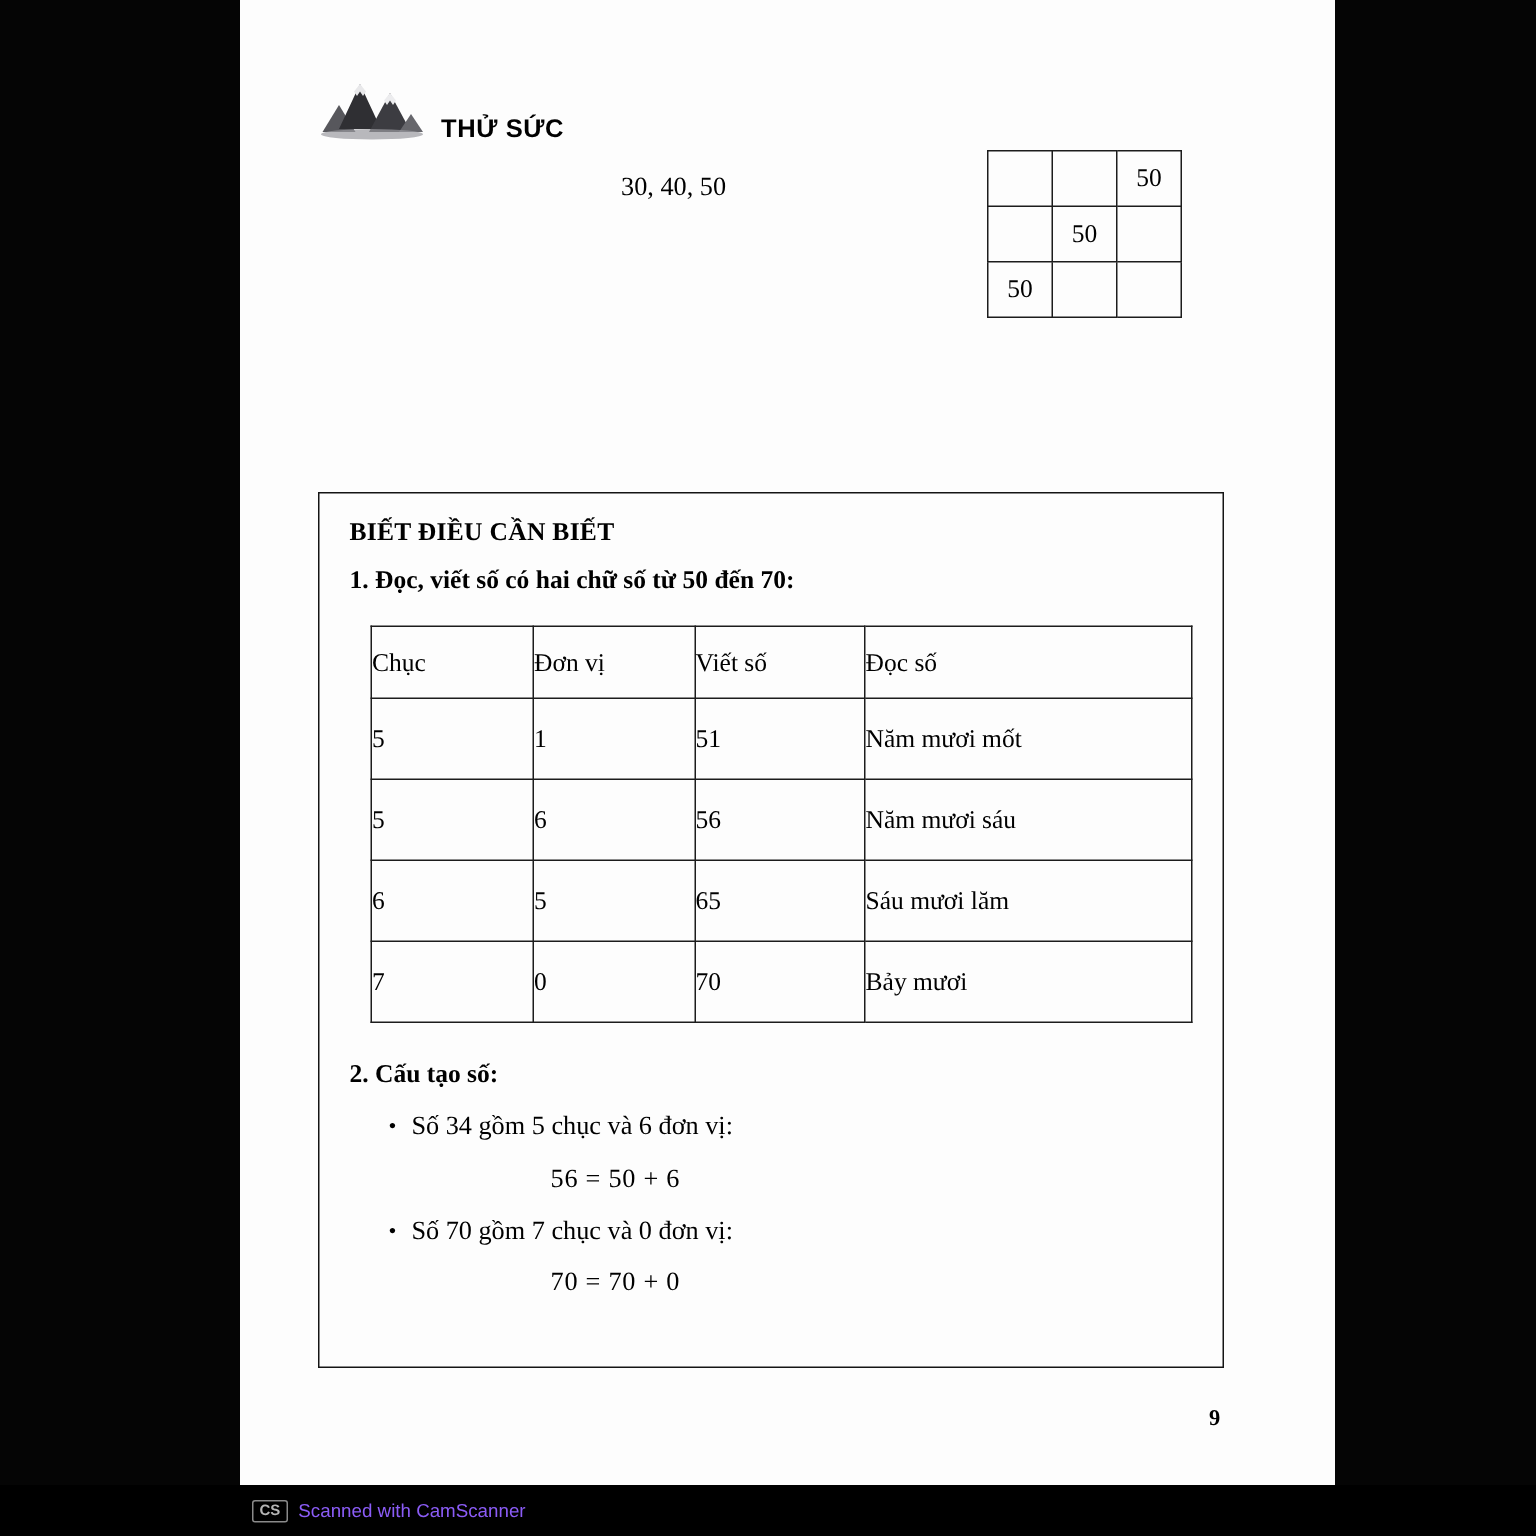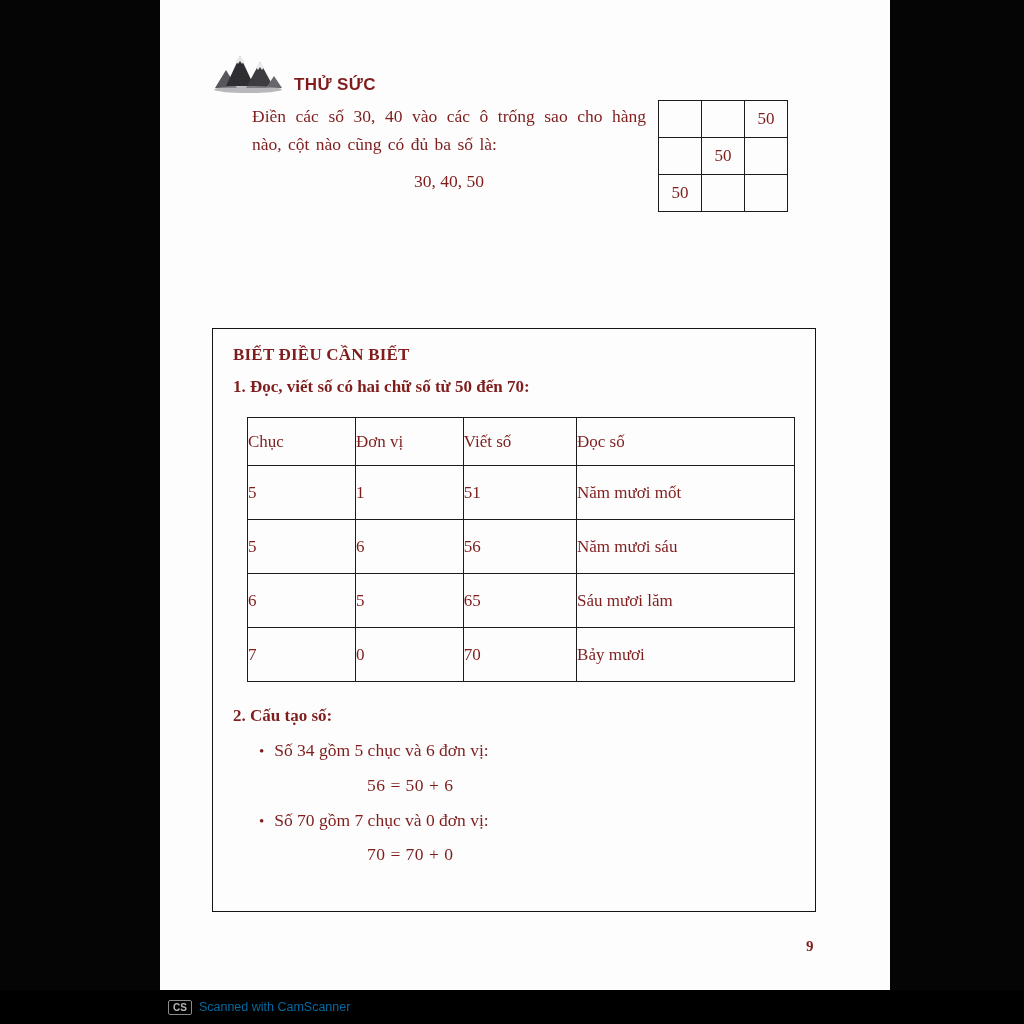--- a/index.html
+++ b/index.html
@@ -10,21 +10,21 @@
     height: 1024px;
     background: #050505;
     overflow: hidden;
     font-family: "Liberation Serif", serif;
   }
   .page {
     position: absolute;
     left: 160px; top: 0;
     width: 730px; height: 1024px;
     background: #fdfdfd;
-    color: #7f1d1d;
+    color: #000000;
   }
   
   .thusuc {
     position: absolute;
     left: 52px; top: 48px;
     display: flex; align-items: flex-end; gap: 10px;
   }
   .thusuc-title {
     font-family: "Liberation Sans", sans-serif;
     font-weight: 700; font-size: 17px;
@@ -124,21 +124,21 @@
   }
   .cs-badge {
     border: 1px solid #8a8a8a;
     color: #b5b5b5;
     font-family: "Liberation Sans", sans-serif;
     font-size: 10px; font-weight: 700;
     padding: 1px 4px;
     border-radius: 2px;
   }
   .scanner-text {
-    color: #0369a1;
+    color: #8b5cf6;
     font-family: "Liberation Sans", sans-serif;
     font-size: 12.5px;
   }
 </style>
 </head>
 <body>
 
 <div class="canvas">
   <div class="page">
 
@@ -151,21 +151,20 @@
           <polygon points="34,40 48,14 62,40" fill="#3c3c41"></polygon>
           <polygon points="44,19 48,14 52,19 50,22 48,19 46,22" fill="#ececee"></polygon>
           <polygon points="54,40 62,28 70,40" fill="#67676c"></polygon>
           <ellipse cx="36" cy="41.5" rx="34" ry="3.5" fill="#9a9aa0" opacity="0.7"></ellipse>
         </svg>
       </span>
       <span class="thusuc-title">THỬ SỨC</span>
     </div>
 
     <div class="exercise">
-      <p>Điền các số 30, 40 vào các ô trống sao cho hàng nào, cột nào cũng có đủ ba số là:</p>
       <div class="exercise-numbers">30, 40, 50</div>
     </div>
 
     <table class="mini-grid">
       <tbody>
           <tr>
         <td></td>
         <td></td>
         <td>50</td>
       </tr>

